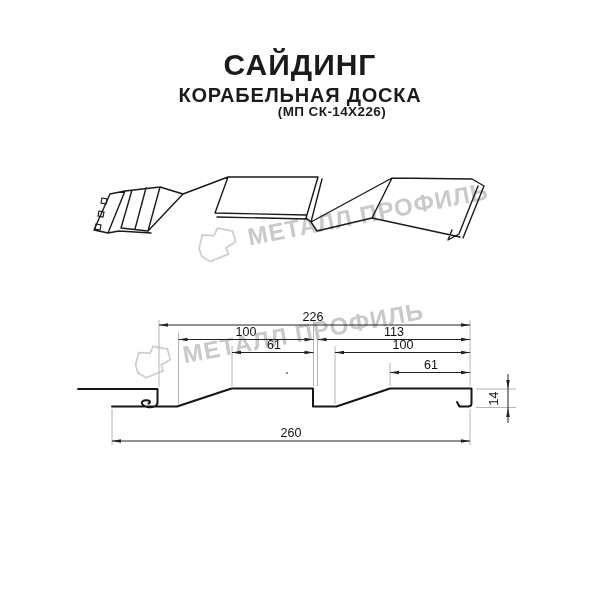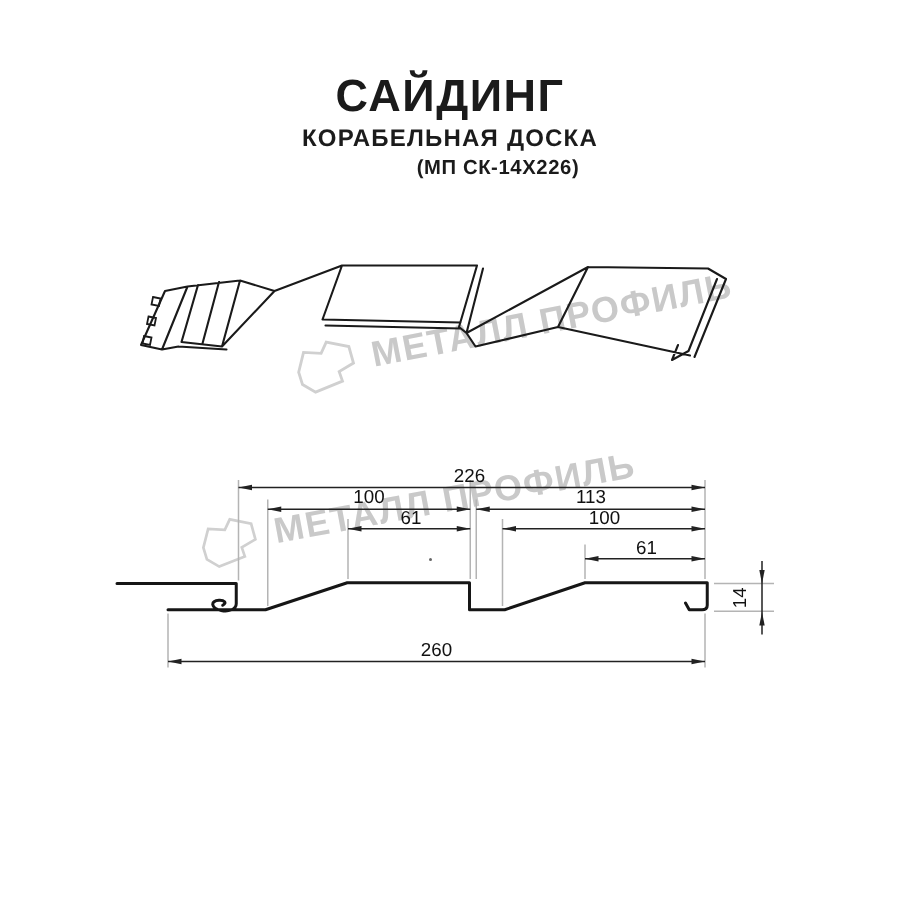--- a/index.html
+++ b/index.html
@@ -1,20 +1,20 @@
 <!DOCTYPE html>
 <html><head>
 <meta charset="utf-8">
 <style>
   html,body{margin:0;padding:0;background:#fff;}
   .page{position:relative;width:600px;height:600px;background:#ffffff;overflow:hidden;
         font-family:"Liberation Sans",sans-serif;}
   .hdr{position:absolute;left:0;width:100%;text-align:center;color:#1b1b1b;z-index:3;}
   .title{top:48px;font-size:30px;font-weight:800;letter-spacing:1px;}
-  .subtitle{top:84px;font-size:16px;font-weight:600;letter-spacing:.8px;}
+  .subtitle{top:84px;font-size:20px;font-weight:600;letter-spacing:.8px;}
   .model{top:104px;font-size:13.5px;font-weight:600;letter-spacing:.4px;margin-left:32px;}
   .footer{position:absolute;top:527px;left:0;width:100%;text-align:center;
           font-size:15.5px;font-weight:600;color:#1b1b1b;letter-spacing:.3px;z-index:3;}
   .wm{position:absolute;display:flex;align-items:center;gap:8px;z-index:1;
       color:#c9c9c9;font-weight:700;font-size:24px;letter-spacing:1px;white-space:nowrap;
       transform-origin:0 50%;}
   .wm1{left:195px;top:229px;transform:rotate(-11deg);}
   .wm2{left:131px;top:347px;transform:rotate(-10.5deg);}
   .wm svg{flex:0 0 auto;}
   svg.draw{position:absolute;left:0;top:0;z-index:2;}

